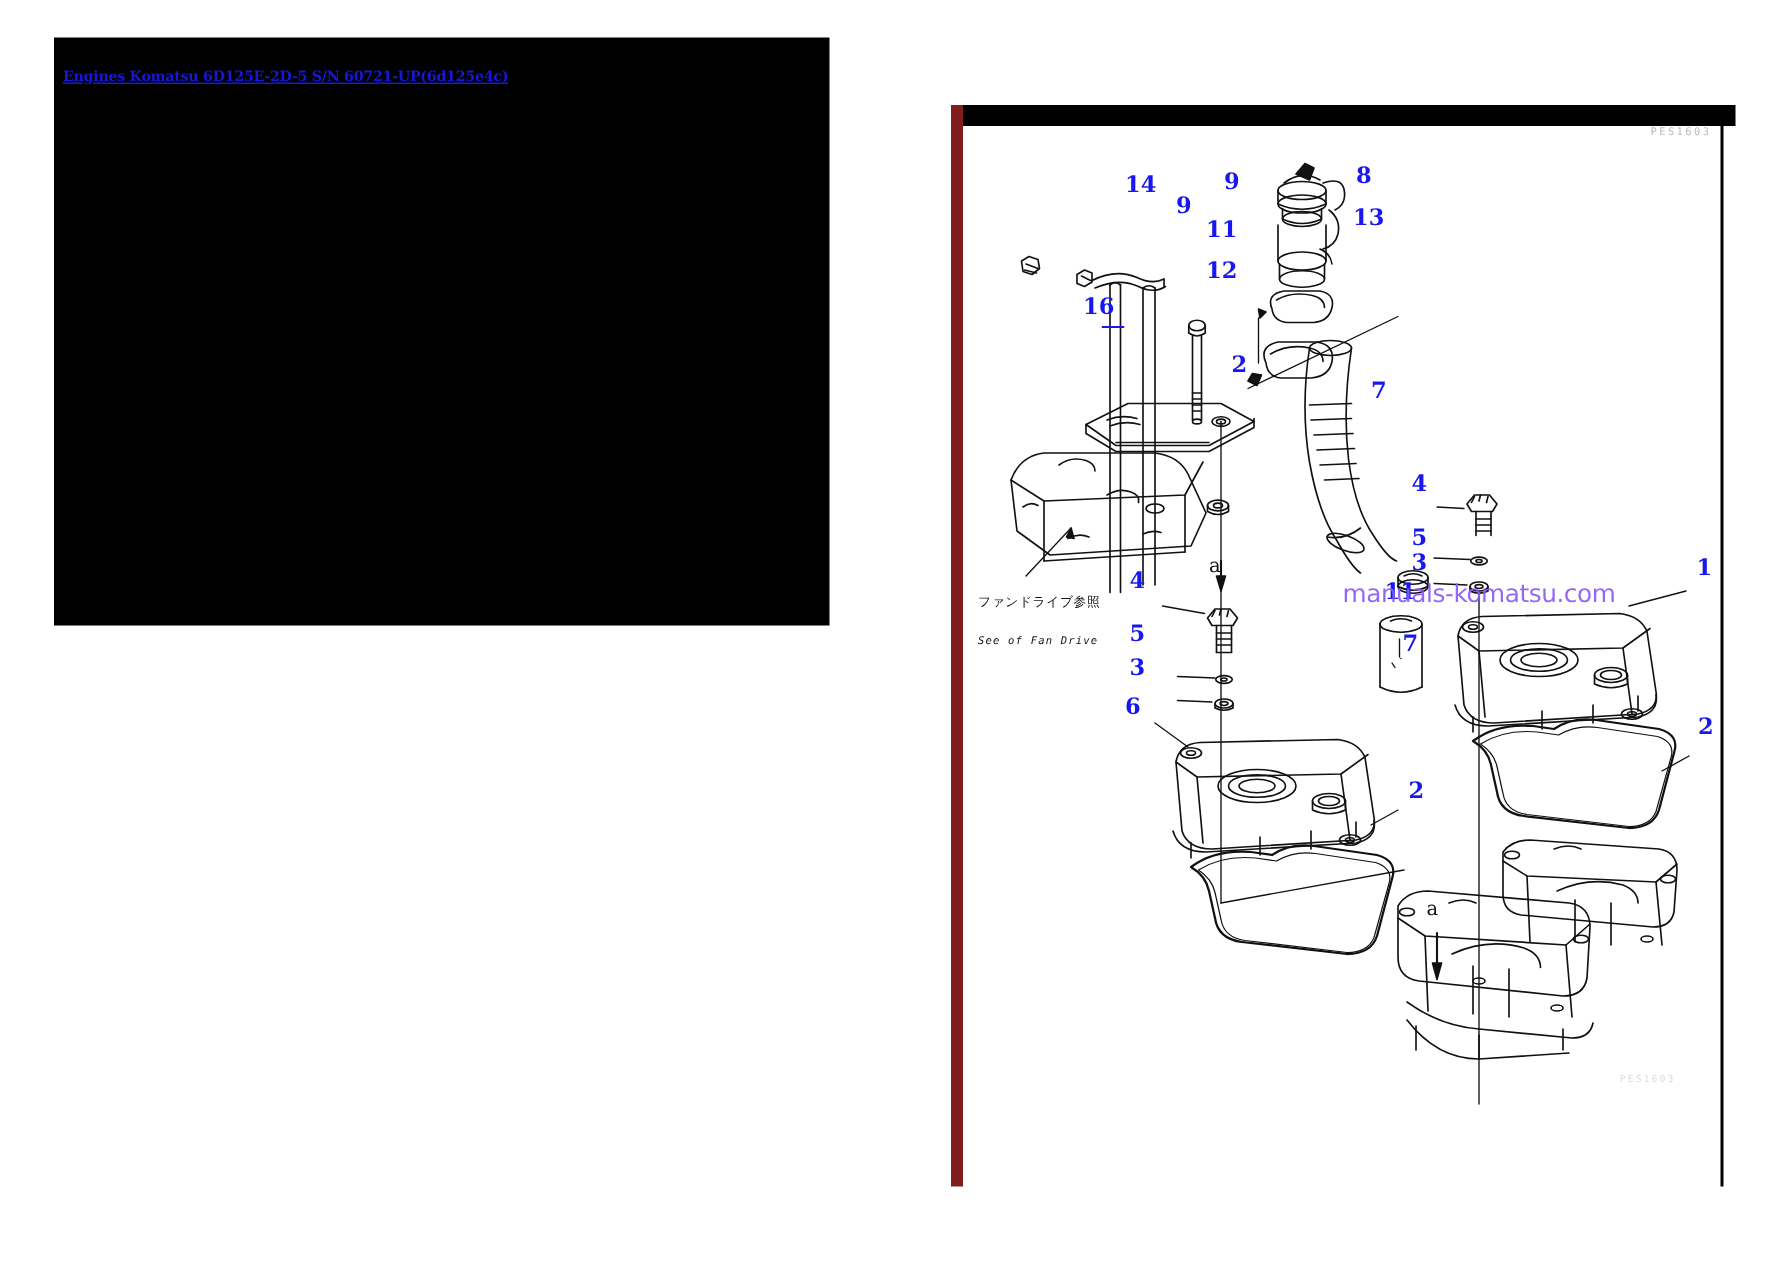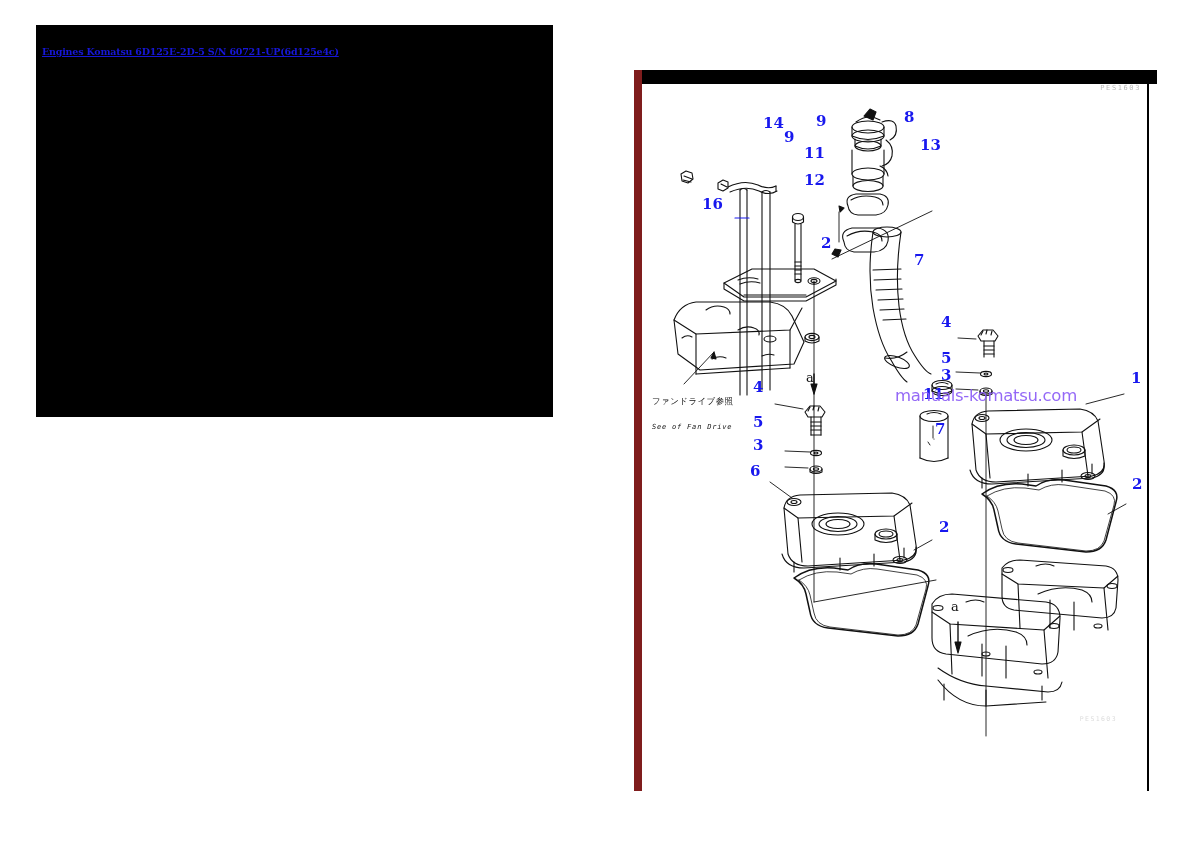--- a/index.html
+++ b/index.html
@@ -399,28 +399,28 @@
           <path d="M316 538 l0 24" stroke-width="1.4"></path>
           <path d="M313 558 l3 11 3 -11 z" fill="#111111" stroke="#111111"></path>
 
           <path d="M172 310 l0 208" stroke-width="0.9"></path>
           <path d="M172 518 l122 -22" stroke-width="0.9"></path>
 
         </g>
       </svg>
     </div>
 
-    <div class="callout" style="left:121px; top:46px;text-align:right;">14</div>
+    <div class="callout" style="left:108px; top:46px;text-align:right;">14</div>
     <div class="callout" style="left:142px; top:60px;">9</div>
     <div class="callout" style="left:174px; top:44px;">9</div>
     <div class="callout" style="left:262px; top:40px;">8</div>
-    <div class="callout" style="left:278px; top:68px;">13</div>
+    <div class="callout" style="left:260px; top:68px;">13</div>
     <div class="callout" style="left:162px; top:76px;">11</div>
     <div class="callout" style="left:162px; top:103px;">12</div>
-    <div class="callout" style="left:60px;  top:127px;">16</div>
+    <div class="callout" style="left:80px;  top:127px;">16</div>
     <div class="callout" style="left:179px; top:166px;">2</div>
     <div class="callout" style="left:272px; top:183px;">7</div>
 
     <div class="callout" style="left:299px; top:245px;">4</div>
     <div class="callout" style="left:299px; top:281px;">5</div>
     <div class="callout" style="left:299px; top:298px;">3</div>
     <div class="callout" style="left:489px; top:301px;">1</div>
     <div class="callout" style="left:281px; top:317px;">11</div>
 
     <div class="callout" style="left:111px; top:310px;">4</div>

